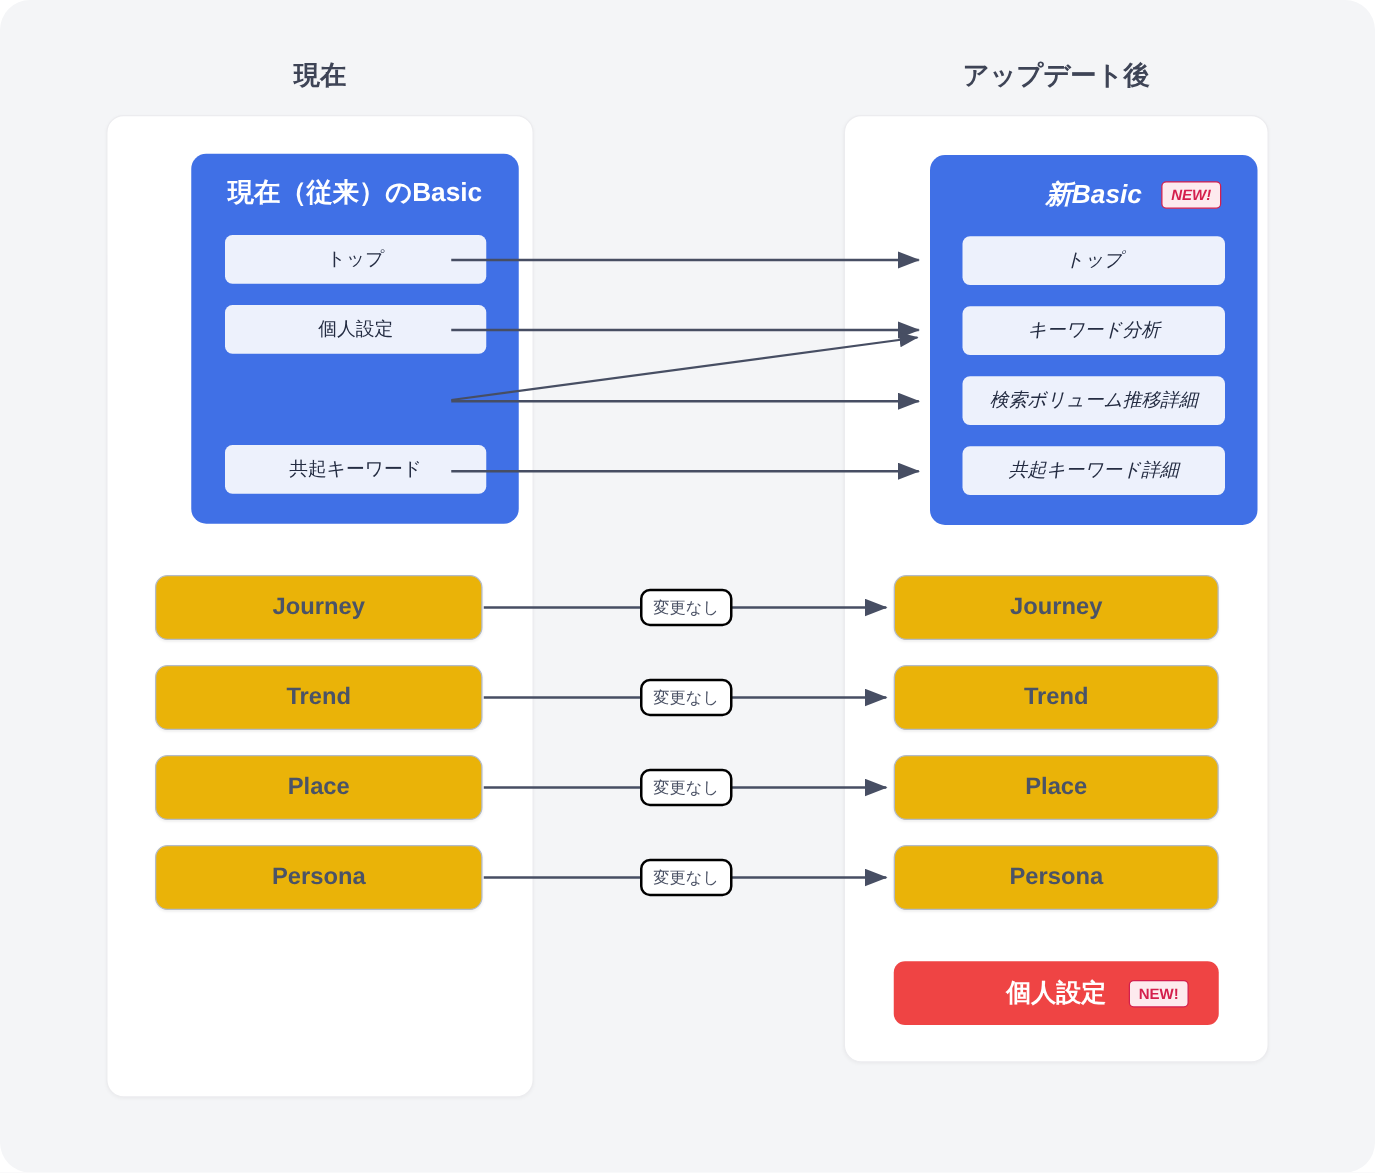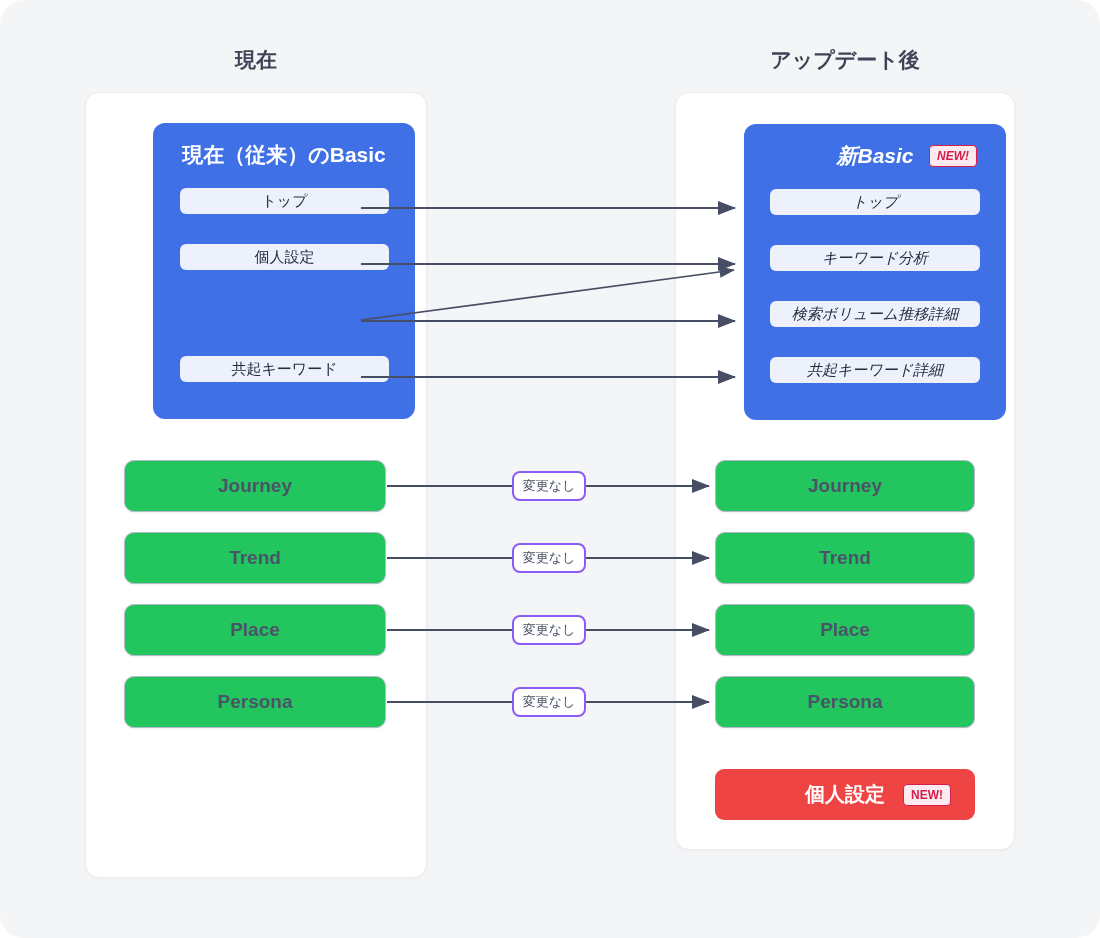--- a/index.html
+++ b/index.html
@@ -31,57 +31,57 @@
     position:absolute; background:#4070e6; border-radius:12px;margin-left:29px;
   }
   .bluebox.left  { left:124px; top:123px; width:262px; height:296px; }
   .bluebox.right { left:715px; top:124px; width:262px; height:296px;font-style:italic; }
   .bluebox-title {
     position:absolute; left:0; top:17px; width:100%;
     text-align:center; color:#ffffff; font-size:21px; font-weight:bold;
     line-height:30px;
   }
   .bluerow {
-    position:absolute; left:26px; width:210px; height:26px;
+    position:absolute; left:26px; width:210px; height:39px;
     background:#edf1fc; border-radius:6px;
     display:flex; align-items:center; justify-content:center;
     font-size:15px; font-weight:500; color:#242c42;
   }
   .bluebox.left .bluerow { left:27px; width:209px; }
 
   .new-badge {
     display:inline-block; background:#fdeaee; color:#d41f4d;
     border:1px solid #d41f4d; border-radius:4px;
     font-size:12px; font-weight:bold; line-height:1;
     padding:4px 7px;
   }
   .badge-abs { position:absolute; }
 
   .graybox {
-    position:absolute; background:#22c55e; border:1px solid #b3bac6;
+    position:absolute; background:#eab308; border:1px solid #b3bac6;
     border-radius:10px; height:52px;
     display:flex; align-items:center; justify-content:center;
     font-size:19px; font-weight:bold; color:#4a5367;
     box-shadow:0 1px 2px rgba(0,0,0,0.06);
   }
   .graybox.gleft  { left:124px; width:262px; }
   .graybox.gright { left:715px; width:260px; }
 
   .greenbox {
     position:absolute; left:715px; top:769px; width:260px; height:51px;
     background:#ef4444; border-radius:9px;
     display:flex; align-items:center; justify-content:center;
     color:#ffffff; font-size:20px; font-weight:bold;
   }
 
   .arrow-layer { position:absolute; left:0; top:0; width:1100px; height:938px; pointer-events:none; }
 
   .nochange {
     position:absolute; left:512px; width:74px; height:30px;
-    background:#ffffff; border:2px solid #8b5cf6; border-radius:8px;
+    background:#ffffff; border:2px solid #000000; border-radius:8px;
     display:flex; align-items:center; justify-content:center;
     font-size:13px; color:#4a5164; z-index:5;
   }
 </style>
 </head>
 <body>
 
 <div class="canvas">
 
   <div class="col-header left">現在</div>

